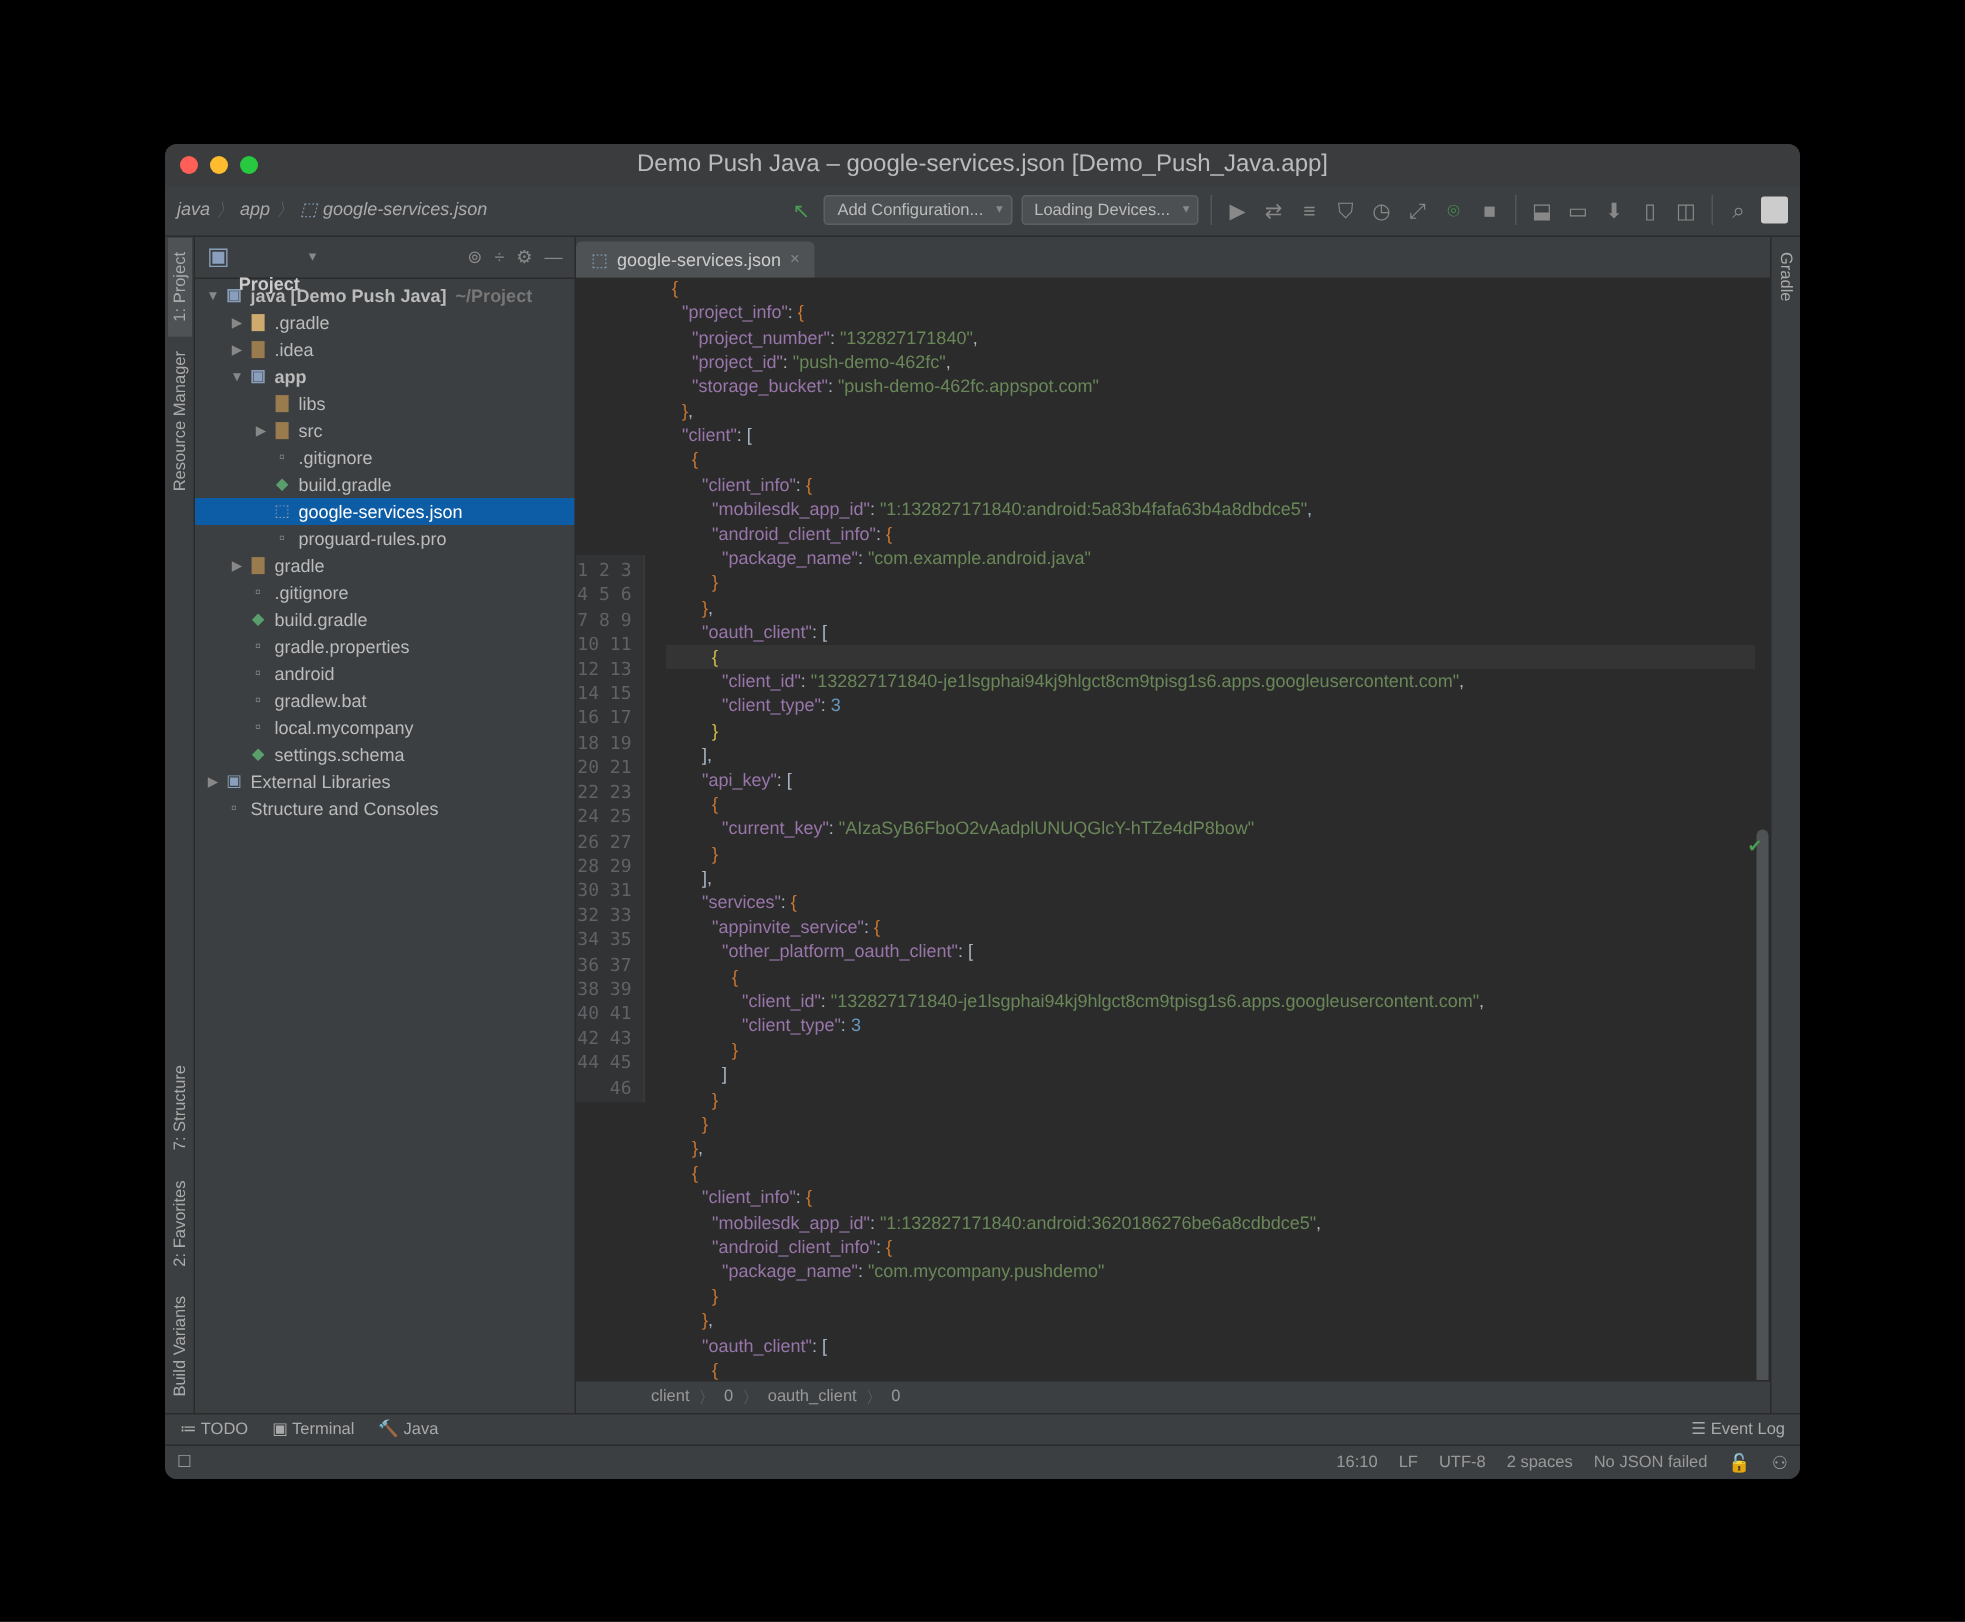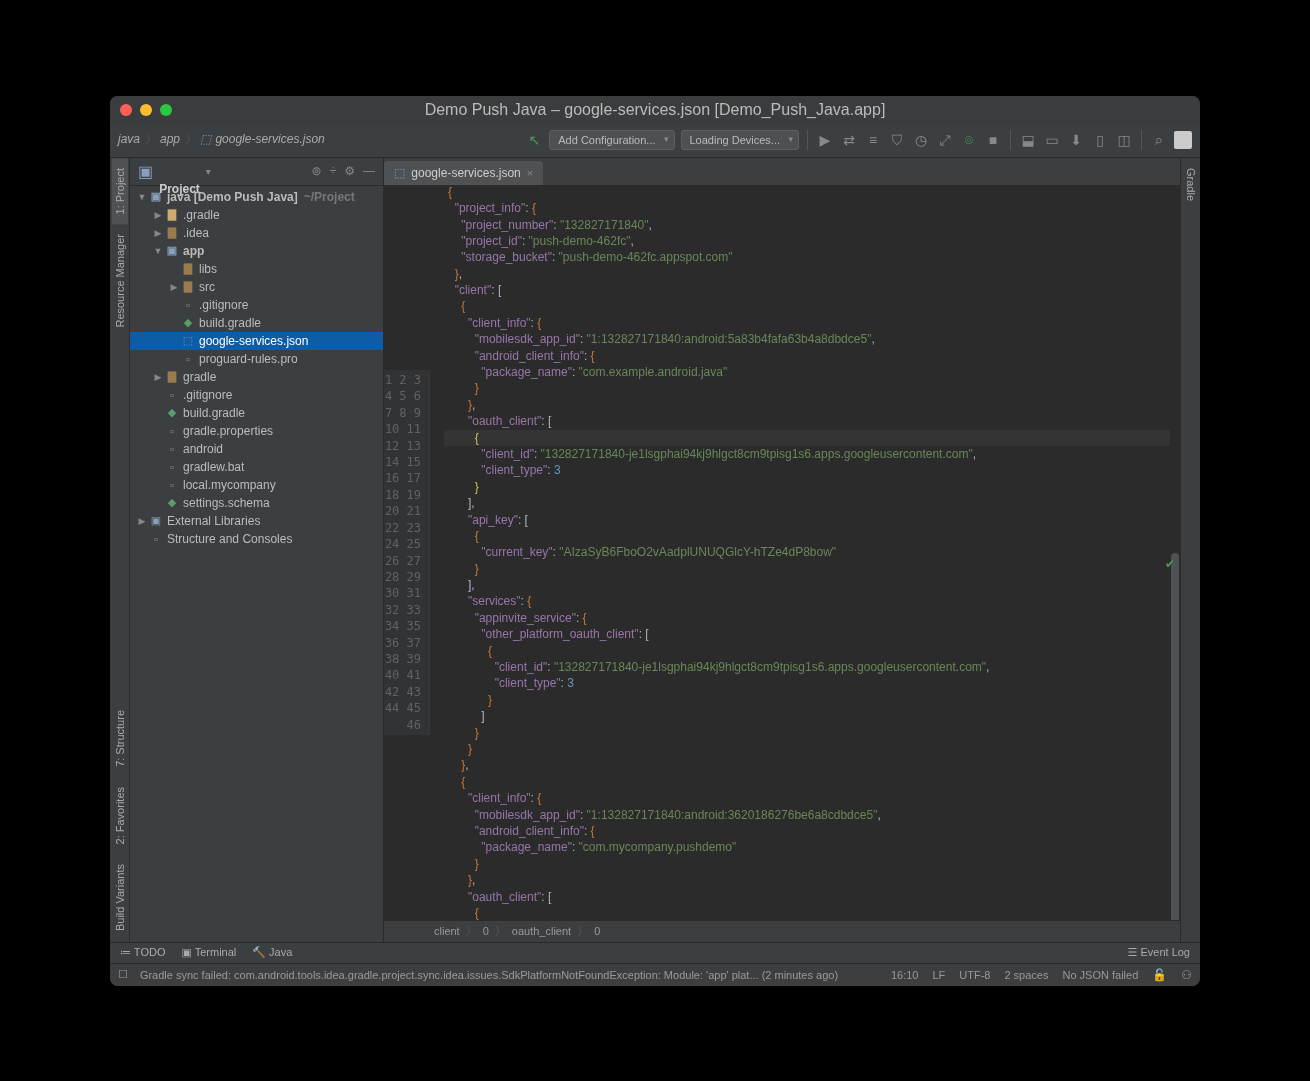--- a/index.html
+++ b/index.html
@@ -335,21 +335,20 @@
 
   <div class="bottom-toolwin">
     <span>≔ <span>TODO</span></span>
     <span>▣ <span>Terminal</span></span>
     <span>🔨 <span>Java</span></span>
     <span class="right">☰ <span>Event Log</span></span>
   </div>
 
   <div class="statusbar">
     <span>☐</span>
-    <span>Gradle sync failed: com.android.tools.idea.gradle.project.sync.idea.issues.SdkPlatformNotFoundException: Module: 'app' plat... (2 minutes ago)</span>
     <div class="right">
       <span>16:10</span>
       <span>LF</span>
       <span>UTF-8</span>
       <span>2 spaces</span>
       <span>No JSON failed</span>
       <span class="lockico">🔓</span>
       <span class="lockico">⚇</span>
     </div>
   </div>

